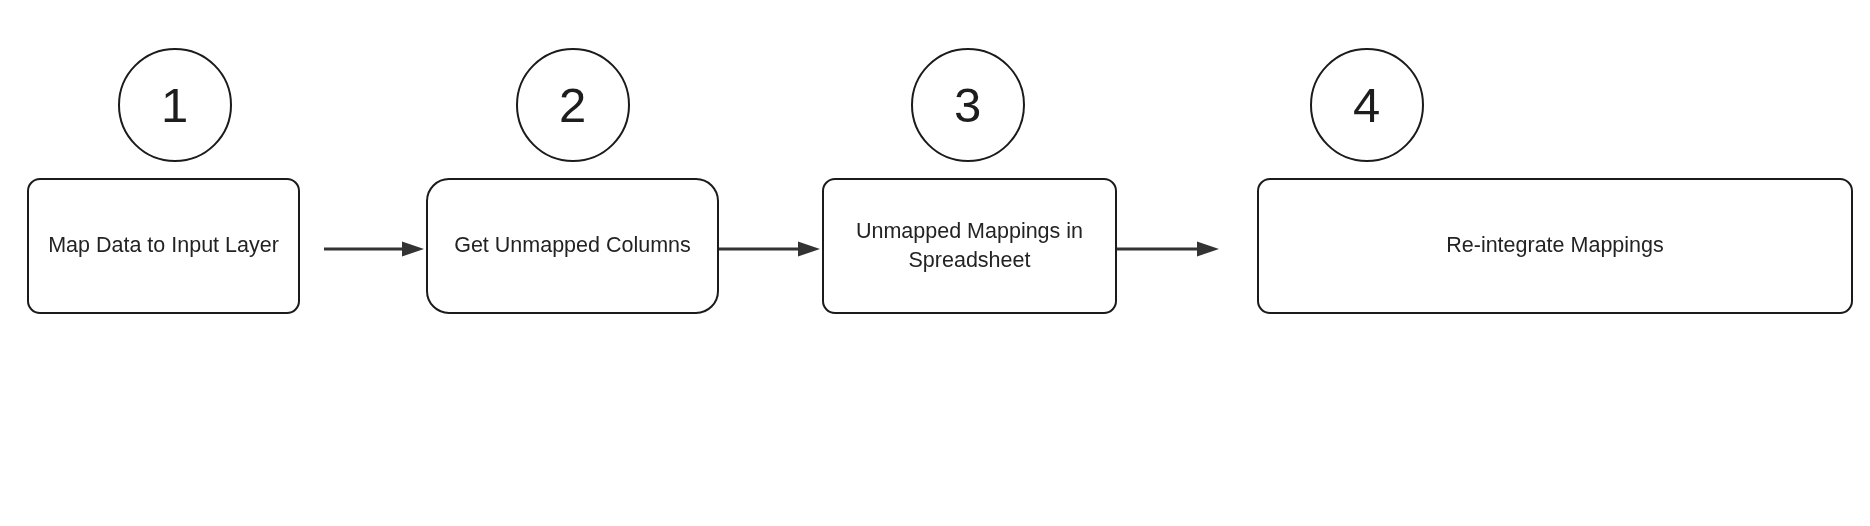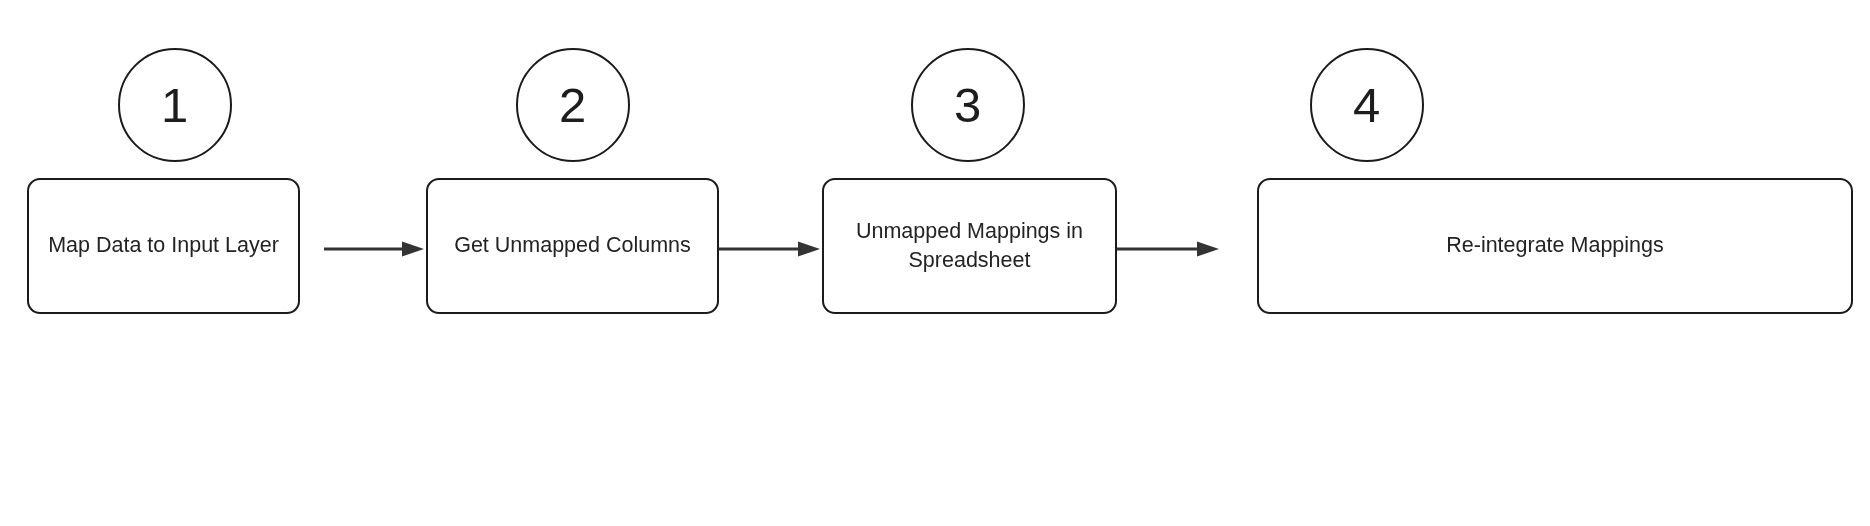--- a/index.html
+++ b/index.html
@@ -113,21 +113,21 @@
     <div class="step-circle" style="left:118px; top:48px;">
       <span class="step-circle-number">1</span>
     </div>
     <div class="process-box" style="left:27px; width:273px;">
       <span class="process-box-label">Map Data to Input Layer</span>
     </div>
 
     <div class="step-circle" style="left:516px; top:48px;">
       <span class="step-circle-number">2</span>
     </div>
-    <div class="process-box" style="left:426px; width:293px;">
+    <div class="process-box" style="left:426px; width:293px;border-radius:23px;">
       <span class="process-box-label">Get Unmapped Columns</span>
     </div>
 
     <div class="step-circle" style="left:911px; top:48px;">
       <span class="step-circle-number">3</span>
     </div>
     <div class="process-box" style="left:822px; width:295px;">
       <span class="process-box-label">Unmapped Mappings in
 Spreadsheet</span>
     </div>

